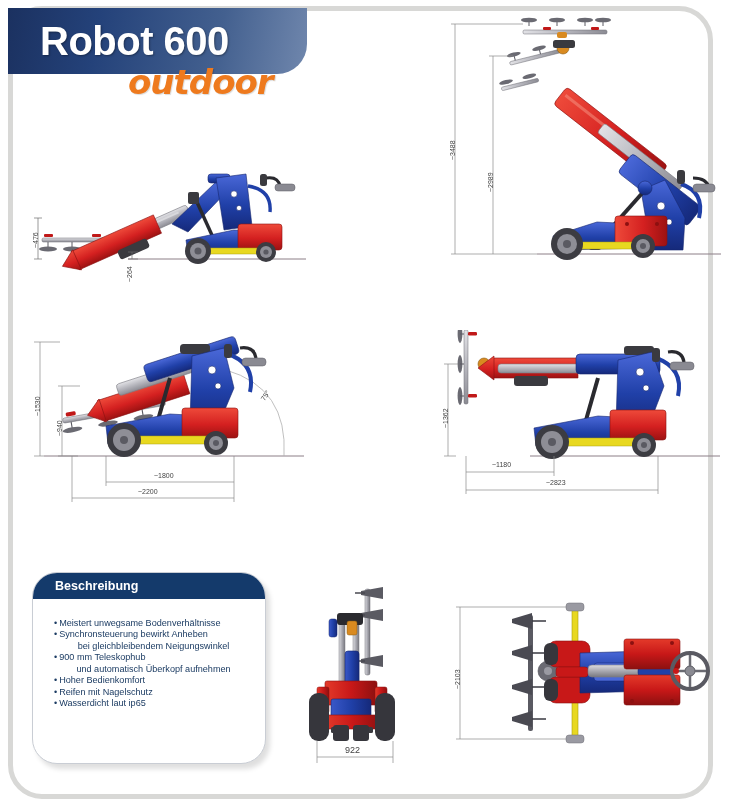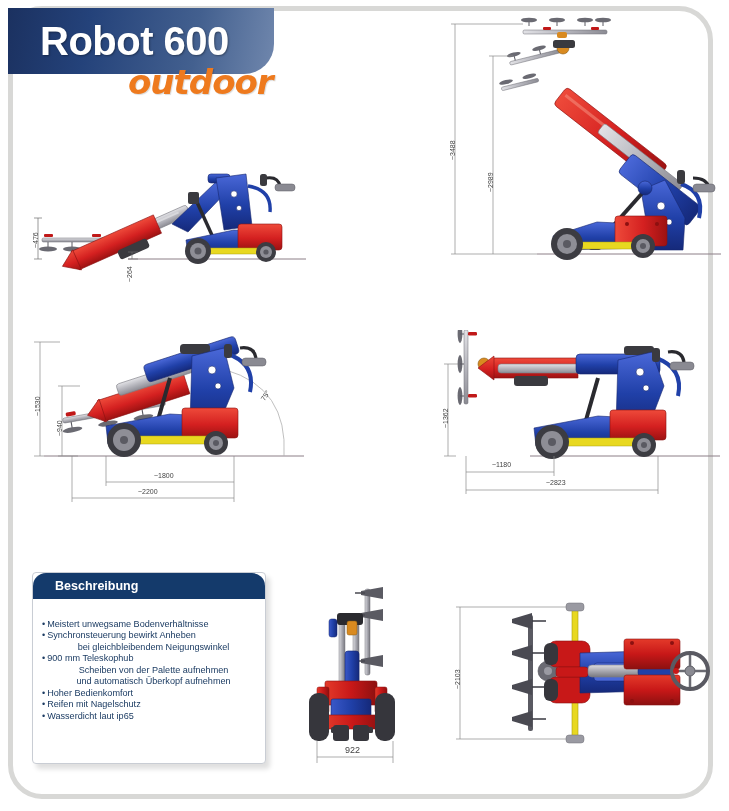--- a/index.html
+++ b/index.html
@@ -9,45 +9,45 @@
   
   #page-frame{position:absolute;left:8px;top:6px;width:705px;height:793px;
       border:5px solid #d8d8d6;border-radius:34px;box-sizing:border-box;
       background:#fff;}
   #frame-shadow{position:absolute;left:13px;top:11px;width:705px;height:793px;
       border-radius:34px;background:#e9e9e7;z-index:-1;}
 
   
   #header-banner{position:absolute;left:8px;top:8px;width:266px;height:66px;
       background:linear-gradient(100deg,#1b3160 0%,#24427a 30%,#43608f 70%,#7087ad 100%);
-      border-bottom-right-radius:30px;z-index:5;}
+      border-bottom-right-radius:30px;z-index:5;padding-left:33px;}
   #brand-title{position:absolute;left:32px;top:10px;color:#ffffff;
       font-size:40px;font-weight:bold;letter-spacing:-0.5px;line-height:46px;
       text-shadow:1px 1px 2px rgba(0,0,0,.35);}
   #brand-sub{position:absolute;left:128px;top:64px;color:#ee7a1e;
       font-size:34px;font-weight:bold;font-style:italic;line-height:36px;
       letter-spacing:-1px;z-index:6;
       font-family:"DejaVu Sans",sans-serif;
       text-shadow:1px 1px 1px rgba(0,0,0,.15);}
 
   
   .view{position:absolute;}
   .dim-label{position:absolute;font-size:7px;color:#444;white-space:nowrap;
       font-family:"Liberation Sans",sans-serif;}
   .dim-v{transform:rotate(-90deg);transform-origin:left top;}
 
   
   #desc-panel{position:absolute;left:32px;top:572px;width:232px;height:190px;
-      background:#ffffff;border:1px solid #c9cdd4;border-radius:4px;
+      background:#ffffff;border:1px solid #c9cdd4;border-radius:25px;
       box-shadow:4px 5px 5px rgba(0,0,0,.13);overflow:hidden;}
   #desc-header{height:26px;background:#143a6b;border-top-left-radius:13px;
       border-top-right-radius:13px;}
   #desc-title{color:#fff;font-size:12.5px;font-weight:bold;
       padding:6px 0 0 22px;}
-  #desc-list{margin:0;padding:20px 8px 0 9px;list-style:none;}
+  #desc-list{margin:12px;padding:7px 8px 0 9px;list-style:none;}
   #desc-list li{color:#1c3c63;font-size:9.1px;line-height:11.45px;
       padding-left:8px;text-indent:-8px;}
   #desc-list li .b{padding-right:2px;}
   #desc-list li.cont{text-indent:0;padding-left:8px;text-align:center;}
 </style>
 </head>
 <body>
 
 <div id="frame-shadow"></div>
 <div id="page-frame"></div>
@@ -599,19 +599,18 @@
 
 <div id="desc-panel">
   <div id="desc-header">
     <div id="desc-title">Beschreibung</div>
   </div>
   <ul id="desc-list">
     <li><span class="b">•</span><span>Meistert unwegsame Bodenverhältnisse</span></li>
     <li><span class="b">•</span><span>Synchronsteuerung bewirkt Anheben</span></li>
     <li class="cont"><span>bei gleichbleibendem Neigungswinkel</span></li>
     <li><span class="b">•</span><span>900 mm Teleskophub</span></li>
-    <li class="cont"><span>Scheiben von der Palette aufnehmen</span></li>
     <li class="cont"><span>und automatisch Überkopf aufnehmen</span></li>
     <li><span class="b">•</span><span>Hoher Bedienkomfort</span></li>
     <li><span class="b">•</span><span>Reifen mit Nagelschutz</span></li>
     <li><span class="b">•</span><span>Wasserdicht laut ip65</span></li>
   </ul>
 </div>
 
 </body></html>

